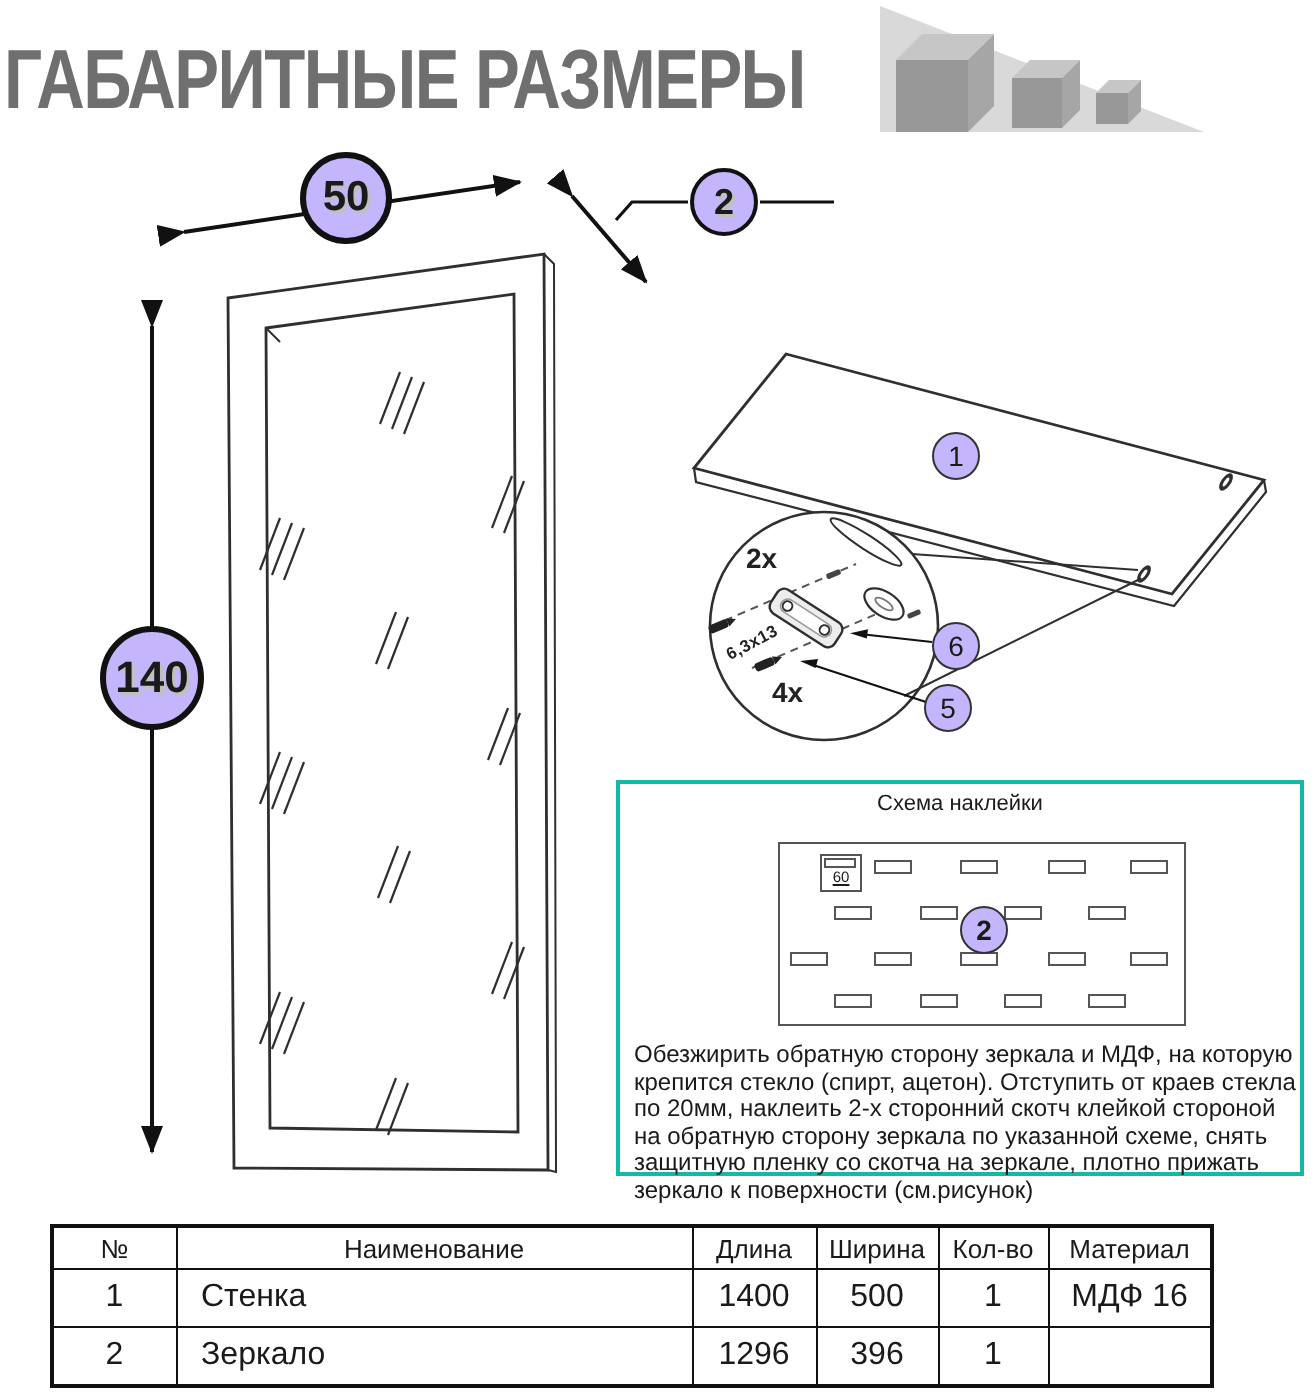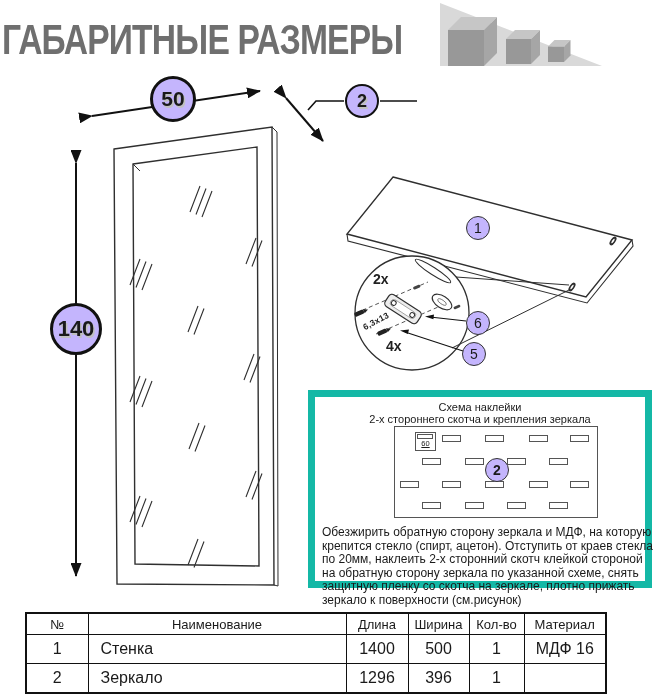--- a/index.html
+++ b/index.html
@@ -11,34 +11,34 @@
   
   .title{left:2px;top:16px;white-space:nowrap;font-weight:bold;font-size:42px;
          color:#6f6f6f;letter-spacing:-1px;transform:scaleX(0.8);transform-origin:left top;}
 
   
   .circ{position:absolute;border-radius:50%;background:#c4b5fd;display:flex;
         align-items:center;justify-content:center;box-sizing:border-box;}
   .dim{border:3px solid #111;font-weight:bold;text-shadow:1.5px 1.5px 0 #c0c0c0;}
   .c50{left:150px;top:76px;width:46px;height:46px;font-size:21px;}
   .c2{left:345px;top:84px;width:34px;height:34px;font-size:18px;border-width:2.5px;}
-  .c140{left:50px;top:303px;width:52px;height:52px;font-size:22px;}
+  .c140{left:50px;top:313px;width:52px;height:52px;font-size:22px;}
   .call{border:1.4px solid #333;font-size:14px;}
   .c1{left:466px;top:216px;width:24px;height:24px;}
   .c6{left:466px;top:311px;width:24px;height:24px;}
   .c5{left:462px;top:342px;width:24px;height:24px;}
 
   
   .lbl{position:absolute;font-weight:bold;font-size:14px;color:#222;}
   .l2x{left:373px;top:271px;}
   .l4x{left:386px;top:338px;}
   .lscrew{left:362px;top:316px;font-size:8.5px;transform:rotate(-28deg);letter-spacing:0.3px;}
 
   
-  .scheme{left:308px;top:390px;width:344px;height:198px;border:7px solid #14b8a6;box-sizing:border-box;}
+  .scheme{left:308px;top:390px;width:344px;height:198px;border:2px solid #14b8a6;box-sizing:border-box;}
   .scheme .t1{margin-top:4px;text-align:center;font-size:11px;line-height:12px;}
   .scheme .t2{text-align:center;font-size:11px;line-height:12px;}
   .diagram{position:absolute;left:79px;top:29px;width:204px;height:92px;border:1px solid #555;box-sizing:border-box;}
   .tape{position:absolute;width:17px;height:5px;border:1px solid #555;background:#fff;}
   .legend60{position:absolute;left:20px;top:5px;width:19px;height:17px;border:1px solid #555;}
   .legend60 .tp{position:absolute;left:1px;top:1px;width:14px;height:3px;border:1px solid #555;}
   .legend60 .num{position:absolute;left:0;top:6px;width:100%;text-align:center;
                  font-size:7.5px;text-decoration:underline;}
   .cS2{left:90px;top:31px;width:24px;height:24px;border-width:1.6px;font-weight:bold;}
   .instr{position:absolute;left:7px;top:129px;width:332px;font-size:12px;line-height:13.6px;}
@@ -173,21 +173,20 @@
 
   <div class="circ call c1">1</div>
   <div class="circ call c6">6</div>
   <div class="circ call c5">5</div>
   <div class="lbl l2x">2x</div>
   <div class="lbl l4x">4x</div>
   <div class="lbl lscrew">6,3x13</div>
 
   <div class="abs scheme">
     <div class="t1">Схема наклейки</div>
-    <div class="t2">2-х стороннего скотча и крепления зеркала</div>
 
     <div class="diagram">
       <div class="legend60">
         <div class="tp"></div>
         <div class="num">60</div>
       </div>
 
       <div class="tape" style="left:47px;top:8px"></div>
       <div class="tape" style="left:90px;top:8px"></div>
       <div class="tape" style="left:134px;top:8px"></div>

